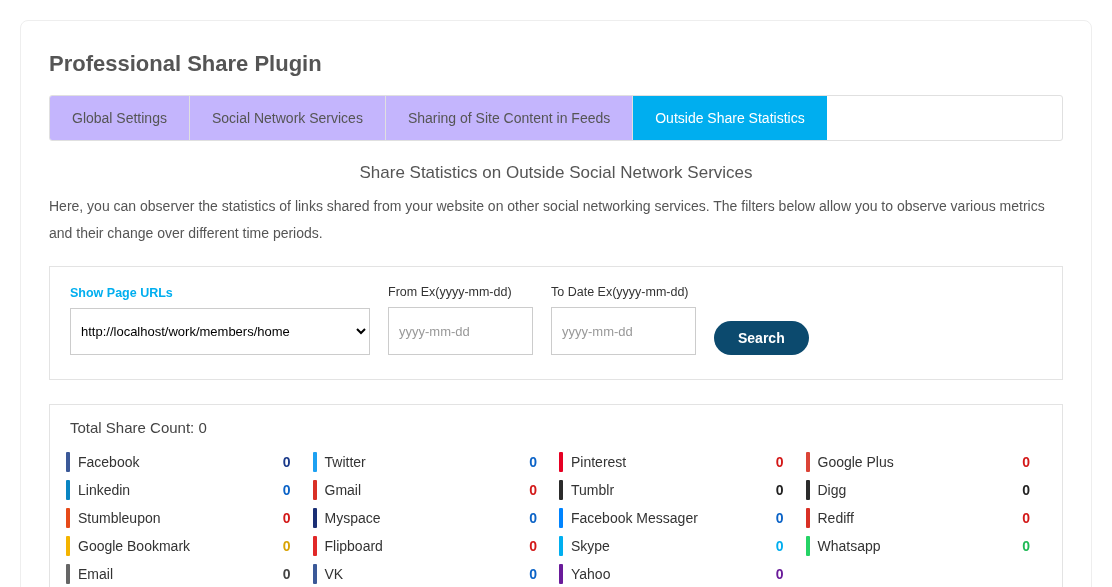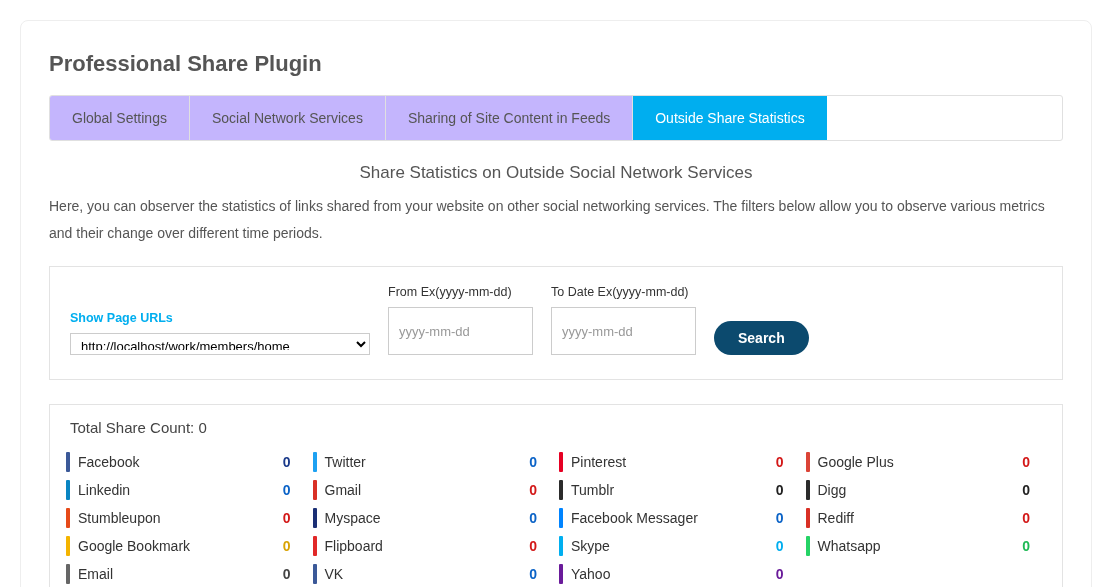--- a/index.html
+++ b/index.html
@@ -11,21 +11,21 @@
   .tab:last-child { border-right: none; }
   .tab.active { background: #00aeef; color: #fff; }
   h3.sub-title { color: #555; font-size: 17px; font-weight: 400; margin-bottom: 10px; text-align: center; }
   p.desc { color: #555; font-size: 14px; line-height: 1.9; margin-bottom: 20px; }
   .filter-box { border: 1px solid #e3e3e3; padding: 18px 20px 24px 20px; margin-bottom: 24px; }
   .filter-row { display: flex; align-items: flex-end; gap: 18px; flex-wrap: wrap; }
   .filter-group { display: flex; flex-direction: column; }
   .filter-group.url { }
   .filter-group.url .lbl { color: #00aeef; font-weight: 700; font-size: 12.5px; margin-bottom: 8px; }
   .filter-group .lbl2 { color: #333; font-weight: 400; font-size: 12.5px; margin-bottom: 8px; }
-  select.url-select { border: 1px solid #ccc; height: 22px; padding: 4px 6px; font-size: 13px; min-width: 300px; background: #fff; }
+  select.url-select { border: 1px solid #ccc; height: 47px; padding: 4px 6px; font-size: 13px; min-width: 300px; background: #fff; }
   input.date-input { border: 1px solid #ccc; height: 48px; padding: 4px 10px; font-size: 13px; width: 145px; color: #888; }
   input.date-input::placeholder { color: #999; }
   .search-btn { background: #0c4a6e; color: #fff; border: none; border-radius: 18px; height: 34px; padding: 0 24px; font-size: 14px; font-weight: 600; cursor: pointer; }
   .stats-box { border: 1px solid #e3e3e3; padding: 14px 16px 8px 16px; }
   .total-line { color: #444; font-size: 15px; margin-bottom: 12px; padding-left: 4px; }
   .grid { display: grid; grid-template-columns: repeat(4, 1fr); column-gap: 6px; }
   .stat-item { display: flex; align-items: center; justify-content: space-between; padding-right: 16px; height: 28px; }
   .stat-left { display: flex; align-items: center; gap: 8px; }
   .bar { width: 4px; height: 20px; border-radius: 1px; flex: 0 0 4px; }
   .stat-name { color: #333; font-size: 14px; }

